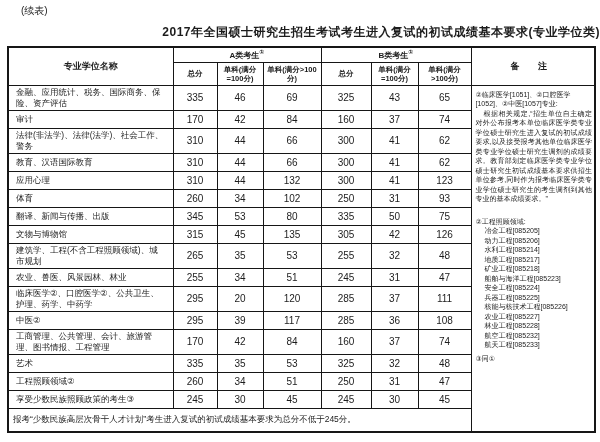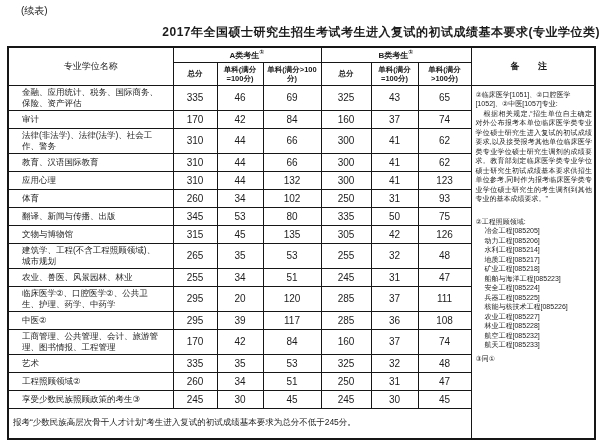--- a/index.html
+++ b/index.html
@@ -15,27 +15,27 @@
     margin-left:7px;width:587px;
     border:2px solid #161616;
   }
   table.req th,table.req td{
     border:1px solid #161616;overflow:hidden;
   }
   tr.hr1{height:15px;}
   tr.hr2{height:23px;}
   tr.dr{height:18px;}
   tr.dr.t2{height:25px;}
-  tr.fr{height:31px;}
+  tr.fr{height:24px;}
   th.ghead{font-size:8px;font-weight:700;text-align:center;padding:0;}
   th.ghead sup{font-size:6px;}
   th.shead{font-size:7.5px;font-weight:700;text-align:center;line-height:9px;padding:0 2px;margin-top:8px;}
-  th.namehead{font-size:9px;font-weight:400;text-align:center;}
+  th.namehead{font-size:9px;font-weight:700;text-align:center;}
   th.rkhead{font-size:9px;font-weight:700;text-align:center;letter-spacing:8px;margin-top:32px;}
-  td.mname{font-size:8.5px;line-height:10.5px;padding:1px 13px;text-align:left;vertical-align:middle;}
+  td.mname{font-size:8.5px;line-height:10.5px;padding:1px 7px;text-align:left;vertical-align:middle;}
   td.score{font-size:10px;text-align:center;vertical-align:middle;font-family:"Liberation Sans",sans-serif;}
   td.footcell{font-size:8.5px;padding:2px 4px;text-align:left;vertical-align:middle;}
   td.remarkcell{vertical-align:top;padding:4px 2px 2px 4px;font-size:7px;line-height:9.5px;}
   .rk-head{margin:0;}
   .rk-body{text-indent:8px;text-align:justify;margin:0;}
   .rk-eng{margin-top:13px;}
   .rk-item{padding-left:9px;}
   .rk-note3{margin-top:4px;}
 </style>
 </head>

